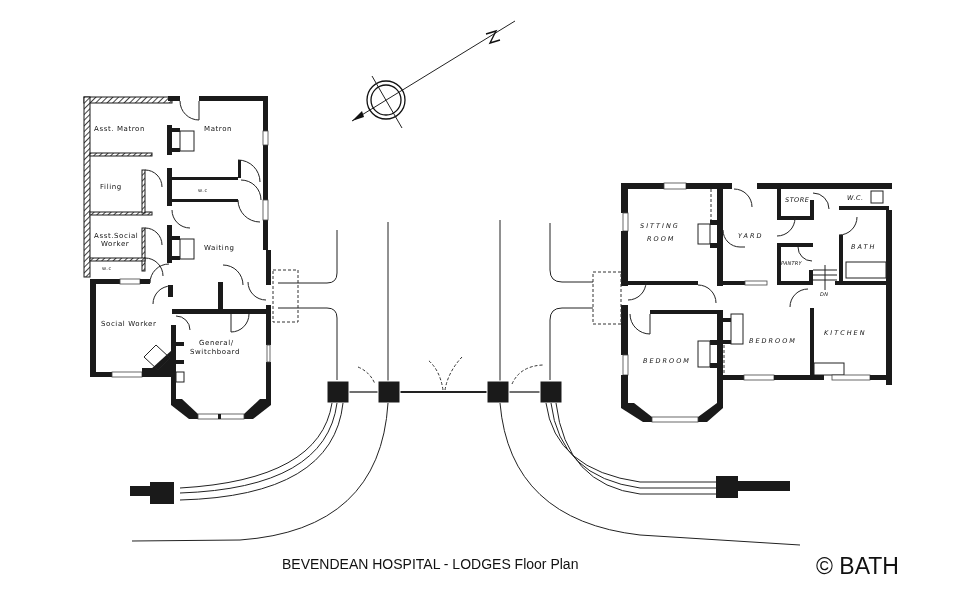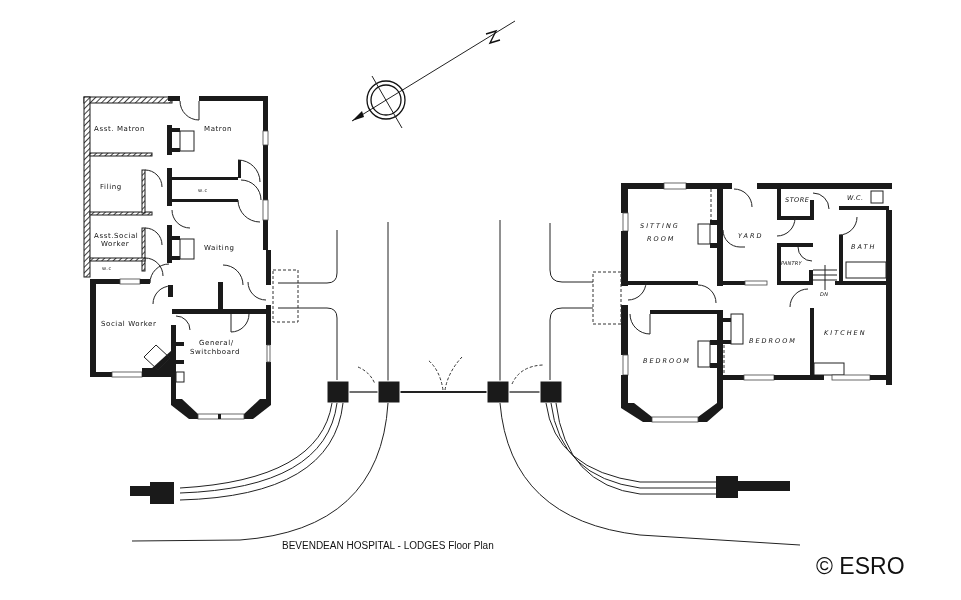--- a/index.html
+++ b/index.html
@@ -6,21 +6,21 @@
   body { width: 961px; height: 600px; position: relative; overflow: hidden; font-family: "Liberation Sans", sans-serif; }
   svg#plan { position: absolute; left: 0; top: 0; }
   .wall { fill: #1a1a1a; }
   .hatch { fill: url(#hatch); stroke: #1a1a1a; stroke-width: 1; }
   .thin { stroke: #222; stroke-width: 1; fill: none; }
   .dash { stroke: #333; stroke-width: 1; fill: none; stroke-dasharray: 3 2; }
   .door { stroke: #222; stroke-width: 1; fill: none; }
   .win { fill: #fff; stroke: #444; stroke-width: 0.8; }
   .label { font-family: "DejaVu Sans", sans-serif; font-size: 7px; fill: #111; letter-spacing: 0.6px; }
   .label-r { font-family: "DejaVu Sans", sans-serif; font-size: 6.5px; font-style: italic; fill: #111; letter-spacing: 2px; }
-  .caption { position: absolute; left: 282px; top: 540px; font-size: 10px; color: #111; font-family: "Liberation Sans", sans-serif; }
+  .caption { position: absolute; left: 282px; top: 556px; font-size: 14px; color: #111; font-family: "Liberation Sans", sans-serif; }
   .copyright { position: absolute; left: 816px; top: 553px; font-size: 23px; color: #111; font-family: "Liberation Sans", sans-serif; }
 </style>
 </head>
 <body>
 
 <svg id="plan" width="961" height="600" viewBox="0 0 961 600">
   <defs>
     <pattern id="hatch" width="4" height="4" patternUnits="userSpaceOnUse" patternTransform="rotate(45)">
       <rect width="4" height="4" fill="#fff"></rect>
       <line x1="0" y1="0" x2="0" y2="4" stroke="#111" stroke-width="1.6"></line>
@@ -260,13 +260,13 @@
     <path class="thin" d="M546,403 Q555,470 640,482 L716,482"></path>
     <path class="thin" d="M551,403 Q560,477 640,488 L716,488"></path>
     <path class="thin" d="M556,403 Q566,485 640,494 L716,494"></path>
     <rect x="716" y="476" width="22" height="22" fill="#1a1a1a"></rect>
     <rect x="738" y="481" width="52" height="10" fill="#1a1a1a"></rect>
     <path class="thin" d="M500,403 Q510,520 640,535 L800,545"></path>
   </g>
 </svg>
 
 <div class="caption">BEVENDEAN HOSPITAL - LODGES Floor Plan</div>
-<div class="copyright">© ESRO</div>
+<div class="copyright">© BATH</div>
 
 </body></html>

